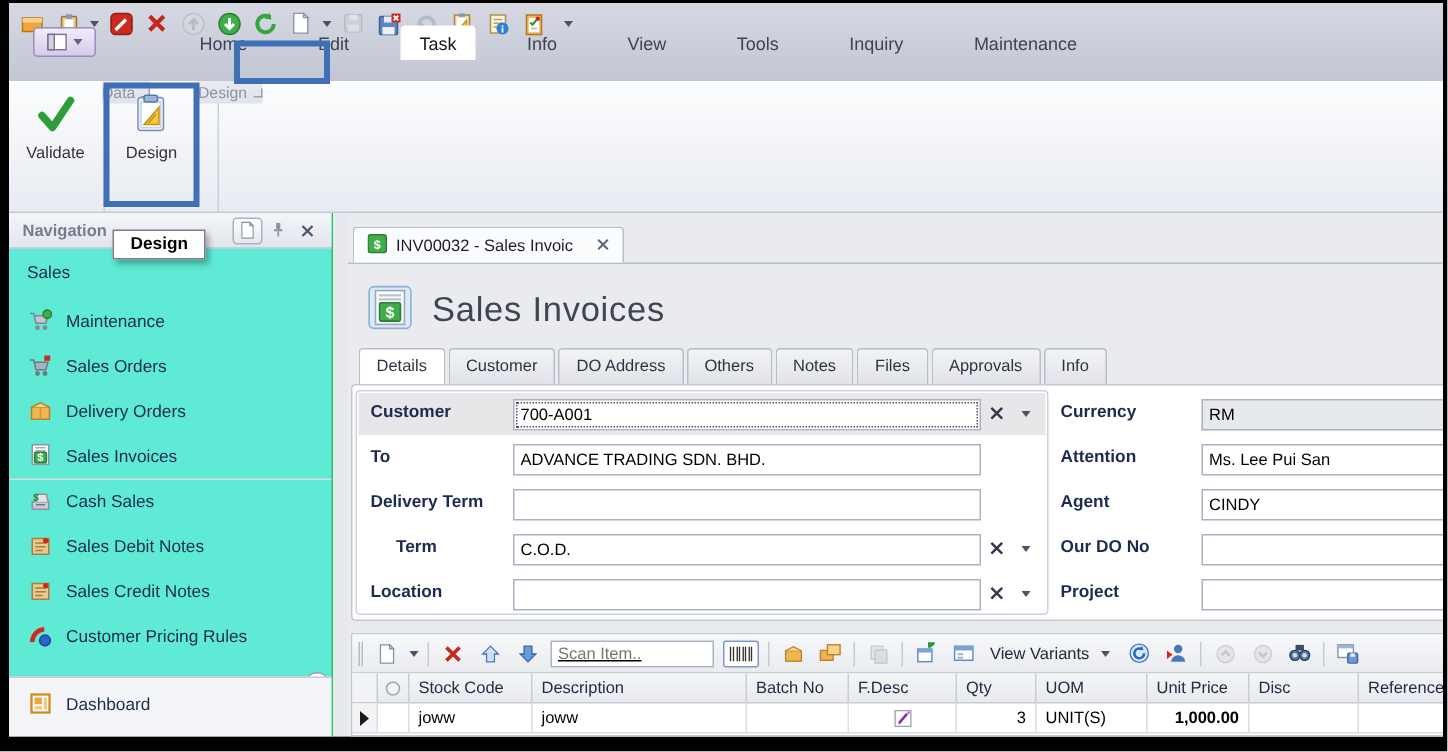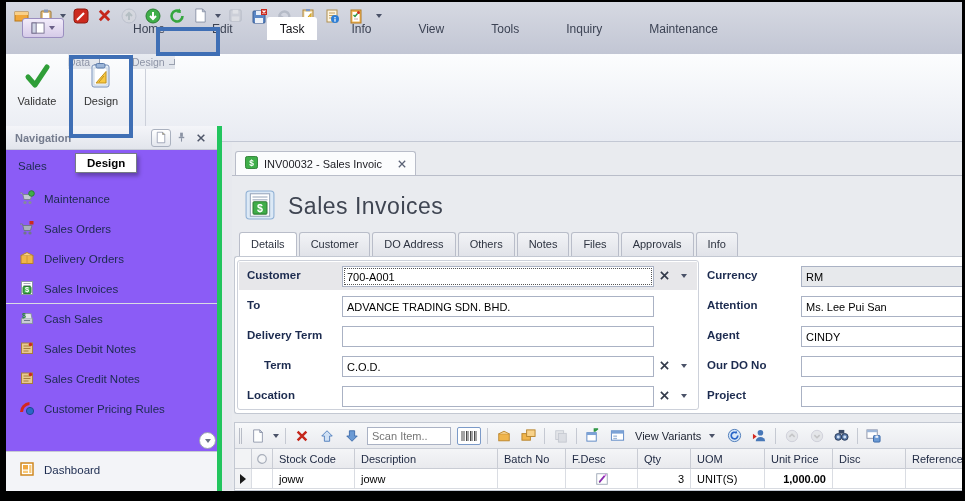--- a/index.html
+++ b/index.html
@@ -29,21 +29,21 @@
             background:linear-gradient(#fcfdfe, #e8ebf2); border-bottom:1px solid #c3c8d4; display:flex; }
   .rgroup { display:flex; flex-direction:row; border-right:1px solid #ccd0da; }
   .rgroup .btns { flex:1; display:flex; justify-content:center; padding-top:5px; }
   .big-btn { width:62px; display:flex; flex-direction:column; align-items:center; gap:3px; padding-top:3px; }
   .big-btn .lbl { font-size:11px; color:#333; }
   .glabel { height:15px; display:flex; align-items:center; justify-content:center; gap:4px;
             color:#8d94a6; font-size:10.5px; background:linear-gradient(#e8ebf1,#dfe3ea); }
   .launcher { width:6px; height:6px; border-right:1px solid #9aa1b0; border-bottom:1px solid #9aa1b0; }
 
   
-  .nav { position:absolute; left:0; top:124px; width:216px; bottom:0; background:#8b5cf6; border-right:5px solid #22c55e; }
+  .nav { position:absolute; left:0; top:140px; width:216px; bottom:0; background:#5eead4; border-right:1px solid #22c55e; }
   .nav-header { height:24px; background:linear-gradient(#f4f5f9,#e2e5ec); border-bottom:1px solid #c6cad4;
                 display:flex; align-items:center; padding:0 6px 0 9px; color:#757c8e; font-weight:bold; font-size:11px; }
   .nav-header .sp { flex:1; }
   .nav-hbtn { display:flex; align-items:center; justify-content:center; width:20px; height:18px; }
   .nav-hbtn.framed { border:1px solid #aab1bf; border-radius:3px; background:linear-gradient(#fff,#e4e7ee); }
   .nav-body { position:relative; padding-top:10px; height:calc(100% - 24px); }
   .nav-sec { padding-left:12px; color:#1c2b4f; font-size:11.5px; margin-bottom:12px; }
   .nav-item { height:30px; display:flex; align-items:center; gap:9px; padding-left:13px; color:#1c2b4f; font-size:11.5px; }
   .nav-item.with-sep { border-bottom:1px solid #d9dce3; }
   .nav-bottom { position:absolute; left:0; right:0; bottom:0; border-top:1px solid #c6cad4; padding:3px 0 6px; background:#f3f4f8; }
@@ -73,21 +73,21 @@
             font-family:"Liberation Sans", sans-serif; background:#fff; }
   .finput.focused { outline:1px dotted #555; outline-offset:-3px; }
   .finput.readonly { background:#e7e9ec; }
   .fbtn { position:absolute; width:17px; height:19px; display:flex; align-items:center; justify-content:center; background:transparent; }
 
   .items-panel { margin:8px 0 0 2px; flex:1; background:#fff; border:1px solid #c3c8d2; border-right:none; display:flex; flex-direction:column; }
   .gtoolbar { height:26px; background:linear-gradient(#f7f8fa,#e9ebef); border-bottom:1px solid #c9cdd6;
               display:flex; align-items:center; gap:6px; padding:0 4px; }
   .gsep { width:1px; height:16px; background:#c5c9d2; }
   .grip { width:3px; height:16px; border-left:1px solid #b8bcc6; border-right:1px solid #b8bcc6; }
-  .scan { width:84px; height:18px; border:1px solid #aab2c4; font-size:11px; padding:0 4px; font-family:"Liberation Sans", sans-serif; }
+  .scan { width:109px; height:18px; border:1px solid #aab2c4; font-size:11px; padding:0 4px; font-family:"Liberation Sans", sans-serif;text-decoration:underline; }
   .vv-label { font-size:11px; color:#222836; margin:0 2px; }
   .ghead { height:20px; display:flex; background:linear-gradient(#f4f5f7,#e9eaee); border-bottom:1px solid #c9ccd4; }
   .gh { border-right:1px solid #c9ccd4; display:flex; align-items:center; padding:0 6px; font-size:11px; color:#222c45; overflow:hidden; white-space:nowrap; }
   .grow { height:20px; display:flex; border-bottom:1px solid #d8dbe1; }
   .gc { border-right:1px solid #dadde3; display:flex; align-items:center; padding:0 6px; font-size:11px; color:#000; overflow:hidden; white-space:nowrap; }
   .gc.num, .gh.num { justify-content:flex-end; }
   .ind { background:#f2f3f5; justify-content:center; padding:0; }
 
   
   .ann { position:absolute; border:4px solid #3f6fb5; z-index:40; }

